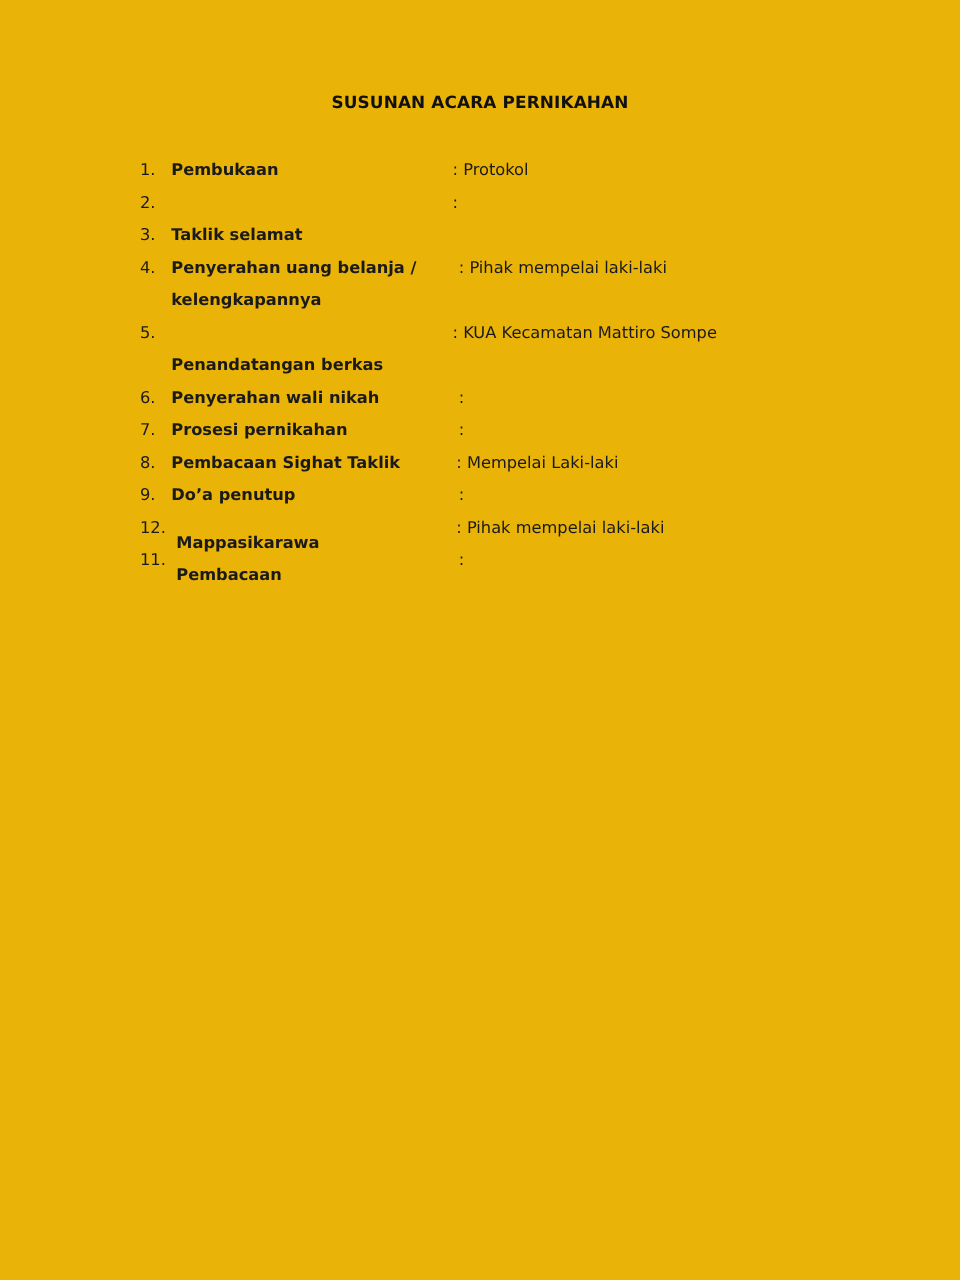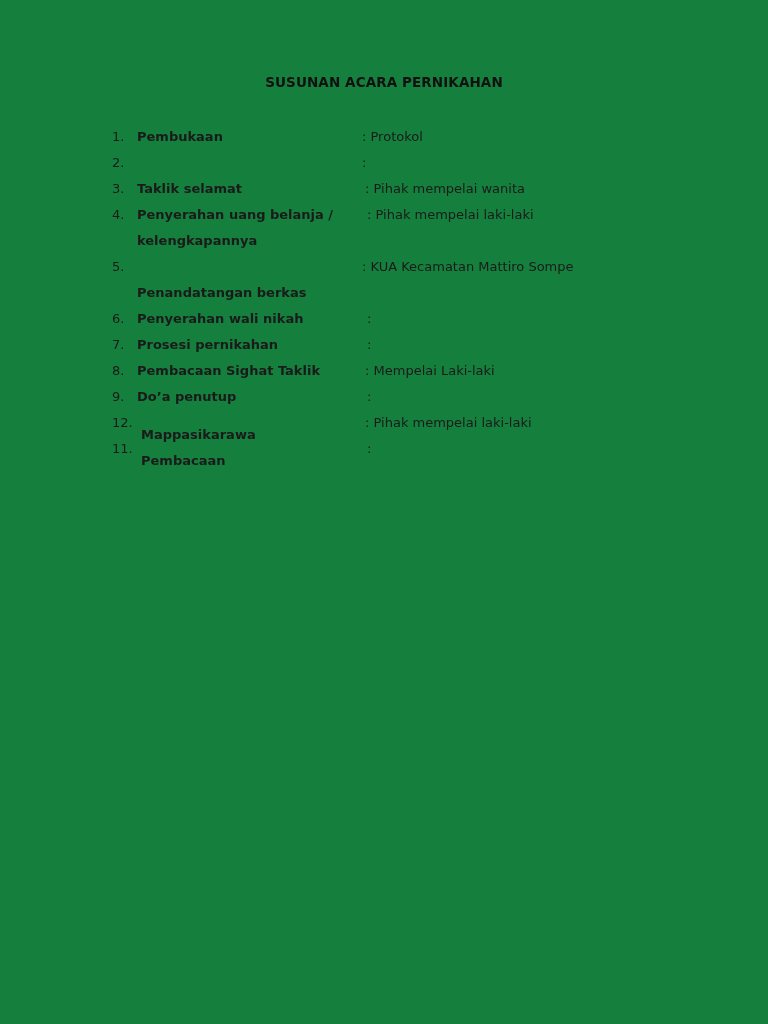--- a/index.html
+++ b/index.html
@@ -12,21 +12,21 @@
       height: 1024px;
       position: relative;
       overflow: hidden;
       font-family: "DejaVu Sans", "Liberation Sans", sans-serif;
       color: #1a1a1a;
     }
     .page {
       position: absolute;
       left: 0; top: 0;
       width: 768px; height: 1024px;
-      background: #15803d;
+      background: #eab308;
     }
     .title {
       position: absolute;
       left: 0;
       width: 768px;
       top: 74px;
       text-align: center;
       font-size: 13.5px;
       font-weight: bold;
       letter-spacing: 0.1px;
@@ -75,21 +75,20 @@
       <span class="label">Pembukaan</span>
       <span class="value" style="left:362px">: Protokol</span>
     </div>
     <div class="row" style="top:153px">
       <span class="num">2.</span>
       <span class="value" style="left:362px">:</span>
     </div>
     <div class="row" style="top:179px">
       <span class="num">3.</span>
       <span class="label">Taklik  selamat</span>
-      <span class="value" style="left:365px">: Pihak mempelai wanita</span>
     </div>
     <div class="row" style="top:205px">
       <span class="num">4.</span>
       <span class="label">Penyerahan uang belanja /</span>
       <span class="value" style="left:367px">: Pihak mempelai laki-laki</span>
     </div>
     <div class="row" style="top:231px">
       <span class="label">kelengkapannya</span>
     </div>
     <div class="row" style="top:257px">

